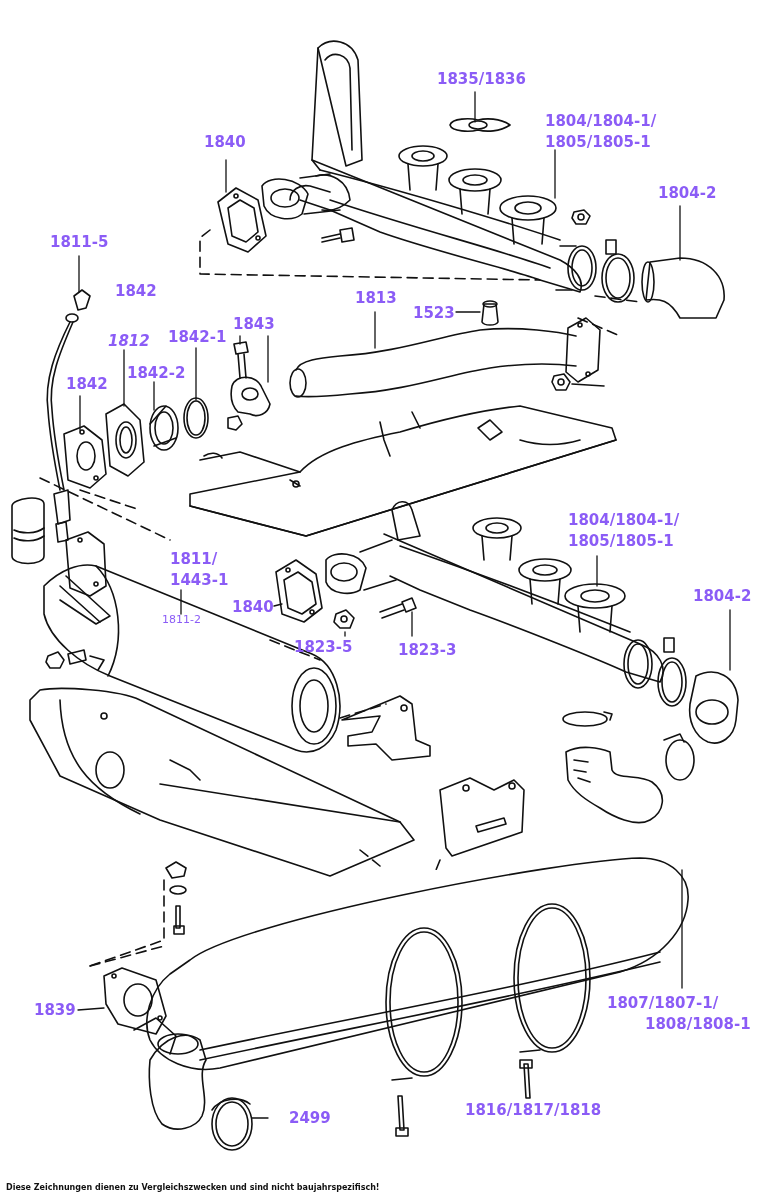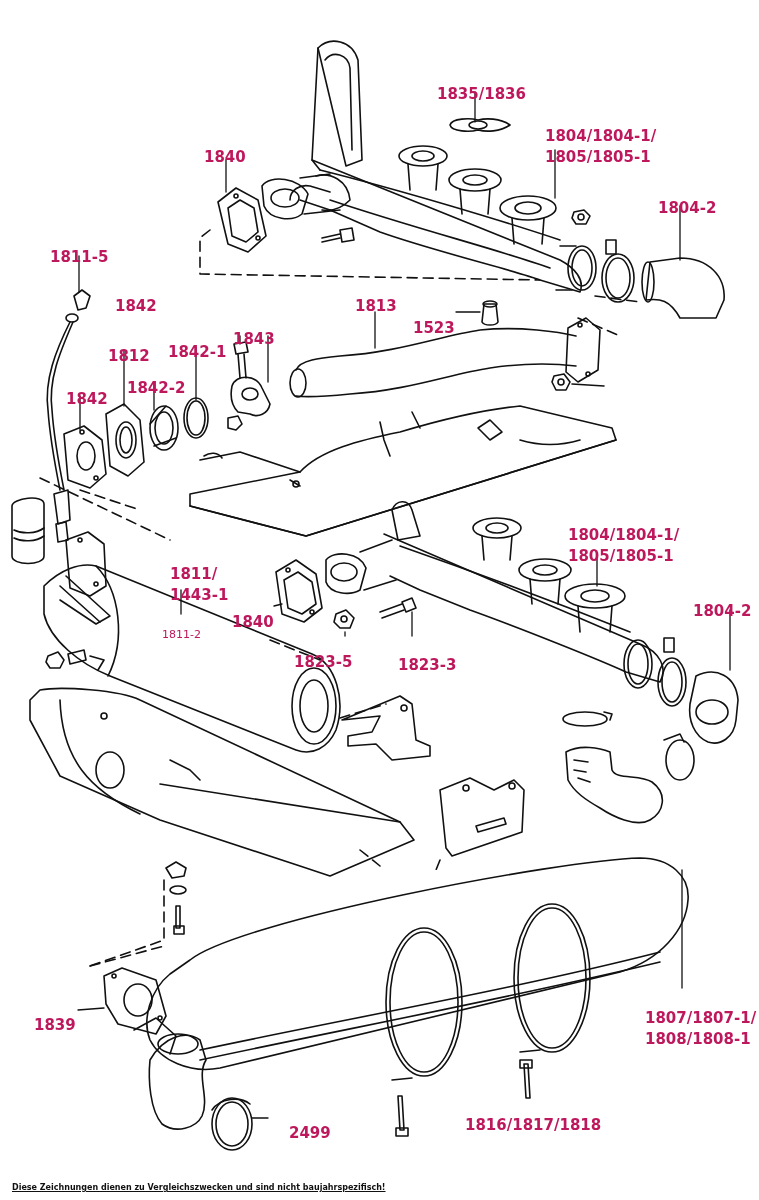--- a/index.html
+++ b/index.html
@@ -1,20 +1,20 @@
 <!DOCTYPE html>
 <html><head>
 <meta charset="utf-8">
 <style>
   html, body { margin:0; padding:0; background:#ffffff; }
   body { width:759px; height:1200px; position:relative; overflow:hidden; font-family:"Liberation Sans", sans-serif; }
   #diagram { position:absolute; left:0; top:0; width:759px; height:1200px; }
-  .lbl { position:absolute; font-family:"DejaVu Sans", sans-serif; font-weight:bold; font-size:15px; color:#be185d; line-height:18px; white-space:nowrap;margin-top:15px; }
+  .lbl { position:absolute; font-family:"DejaVu Sans", sans-serif; font-weight:bold; font-size:15px; color:#8b5cf6; line-height:18px; white-space:nowrap; }
   .lbl.small { font-size:11px; font-weight:normal; }
-  .footer { position:absolute; left:12px; top:1183px; font-family:"DejaVu Sans", sans-serif; font-weight:bold; font-size:8px; color:#111;text-decoration:underline; }
+  .footer { position:absolute; left:6px; top:1183px; font-family:"DejaVu Sans", sans-serif; font-weight:bold; font-size:8px; color:#111; }
   svg * { vector-effect:non-scaling-stroke; }
 </style>
 </head>
 <body>
 
 <svg id="diagram" viewBox="0 0 759 1200" xmlns="http://www.w3.org/2000/svg" fill="none" stroke="#111" stroke-width="1.6" stroke-linejoin="round" stroke-linecap="round">
 
   <g>
     <path d="M318,48 C330,36 352,40 358,60 L362,160 L346,166 Z"></path>
     <path d="M325,60 C333,50 348,54 350,68 L352,150"></path>
@@ -329,35 +329,35 @@
   </g>
 </svg>
 
 <div class="lbl" style="left:437px;top:70px;">1835/1836</div>
 <div class="lbl" style="left:545px;top:112px;">1804/1804-1/</div>
 <div class="lbl" style="left:545px;top:133px;">1805/1805-1</div>
 <div class="lbl" style="left:204px;top:133px;">1840</div>
 <div class="lbl" style="left:658px;top:184px;">1804-2</div>
 <div class="lbl" style="left:50px;top:233px;">1811-5</div>
 <div class="lbl" style="left:115px;top:282px;">1842</div>
-<div class="lbl" style="left:355px;top:282px;">1813</div>
+<div class="lbl" style="left:355px;top:289px;">1813</div>
 <div class="lbl" style="left:413px;top:304px;">1523</div>
 <div class="lbl" style="left:233px;top:315px;">1843</div>
 <div class="lbl" style="left:168px;top:328px;">1842-1</div>
-<div class="lbl" style="left:108px;top:332px;">1812</div>
+<div class="lbl" style="left:108px;top:332px;font-style:italic;">1812</div>
 <div class="lbl" style="left:127px;top:364px;">1842-2</div>
 <div class="lbl" style="left:66px;top:375px;">1842</div>
 <div class="lbl" style="left:568px;top:511px;">1804/1804-1/</div>
 <div class="lbl" style="left:568px;top:532px;">1805/1805-1</div>
 <div class="lbl" style="left:170px;top:550px;">1811/</div>
 <div class="lbl" style="left:170px;top:571px;">1443-1</div>
 <div class="lbl small" style="left:162px;top:611px;">1811-2</div>
 <div class="lbl" style="left:232px;top:598px;">1840</div>
 <div class="lbl" style="left:294px;top:638px;">1823-5</div>
 <div class="lbl" style="left:398px;top:641px;">1823-3</div>
 <div class="lbl" style="left:693px;top:587px;">1804-2</div>
 <div class="lbl" style="left:34px;top:1001px;">1839</div>
-<div class="lbl" style="left:645px;top:994px;">1807/1807-1/</div>
+<div class="lbl" style="left:607px;top:994px;">1807/1807-1/</div>
 <div class="lbl" style="left:645px;top:1015px;">1808/1808-1</div>
 <div class="lbl" style="left:289px;top:1109px;">2499</div>
 <div class="lbl" style="left:465px;top:1101px;">1816/1817/1818</div>
 
 <div class="footer">Diese Zeichnungen dienen zu Vergleichszwecken und sind nicht baujahrspezifisch!</div>
 
 </body></html>

